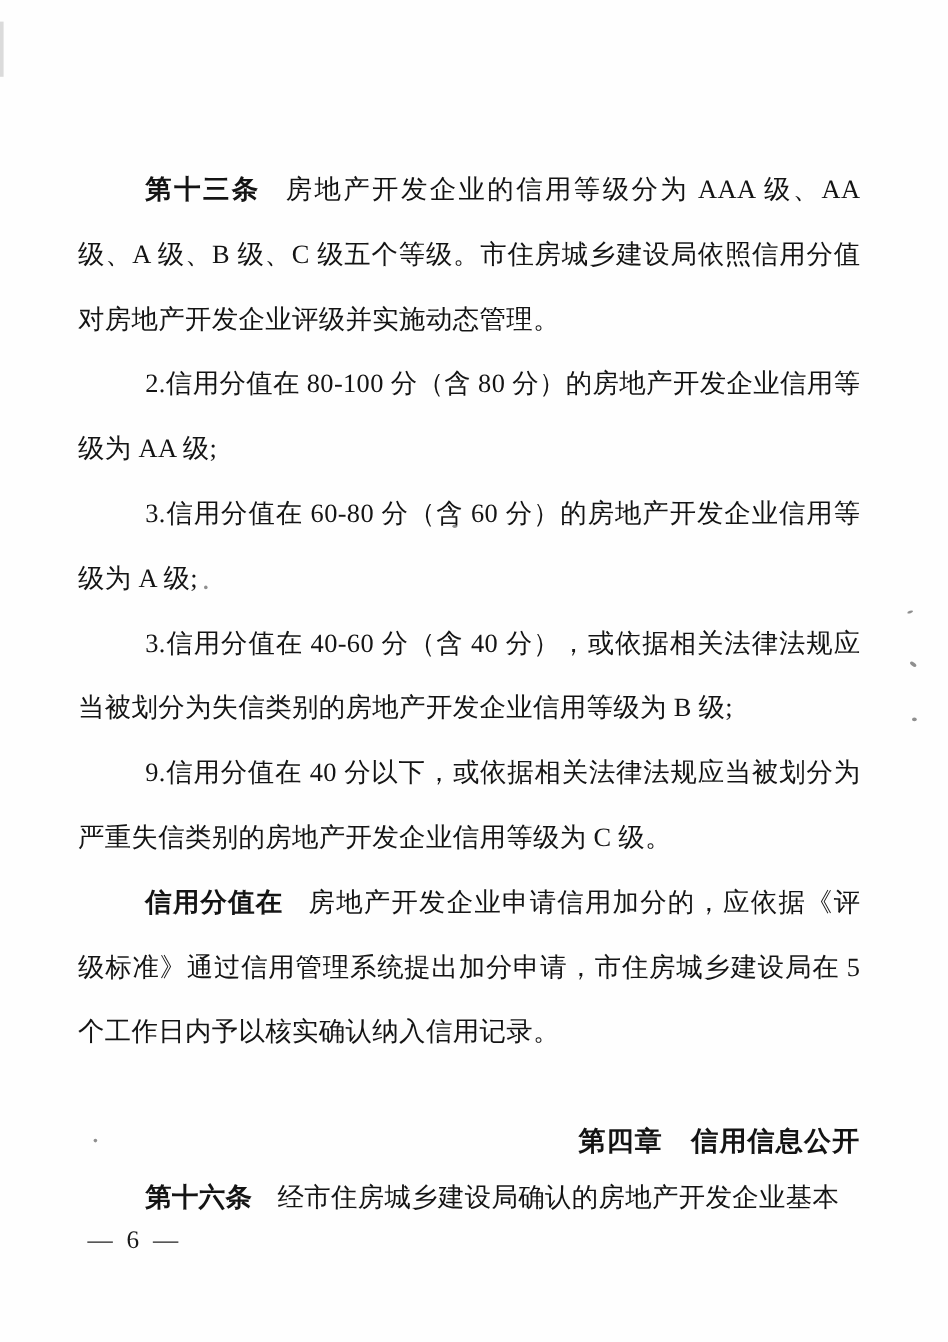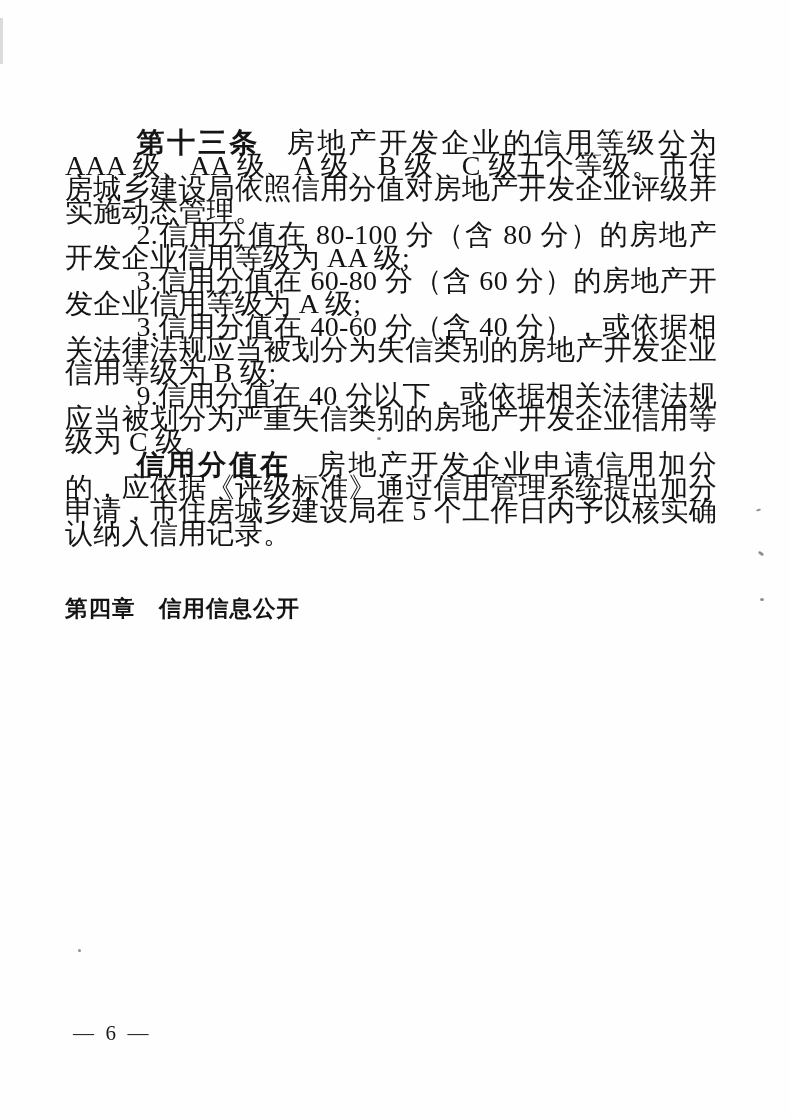--- a/index.html
+++ b/index.html
@@ -18,37 +18,37 @@
     color: #141414;
   }
   .content {
     position: absolute;
     left: 65px;
     top: 131px;
     width: 652px;
   }
   .para {
     margin: 0;
-    font-size: 28px;
-    line-height: 23px;
+    font-size: 22px;
+    line-height: 54px;
     text-align: justify;
     text-indent: 2.55em;
     letter-spacing: 0.3px;
   }
   .lead {
     font-weight: bold;
     margin-right: 0.95em;
   }
   .chapter-heading {
     margin: 45px 0 0 0;
     font-size: 22.5px;
     line-height: 38.8px;
     font-weight: bold;
     font-family: Liberation Serif, serif;
-    text-align: left;
+    text-align: right;
     text-indent: 0;
     letter-spacing: 1px;
   }
   .footer {
     position: absolute;
     left: 73px;
     top: 1021px;
     font-size: 21px;
     line-height: 24px;
     letter-spacing: 0.5px;
@@ -95,20 +95,21 @@
 
     <p class="para"><span>3.信用分值在 40-60 分（含 40 分），或依据相关法律法规应当被划分为失信类别的房地产开发企业信用等级为 B 级;</span></p>
 
     <p class="para"><span>9.信用分值在 40 分以下，或依据相关法律法规应当被划分为严重失信类别的房地产开发企业信用等级为 C 级。</span></p>
 
     <p class="para"><span class="lead">信用分值在</span><span>房地产开发企业申请信用加分的，应依据《评级标准》通过信用管理系统提出加分申请，市住房城乡建设局在 5 个工作日内予以核实确认纳入信用记录。</span></p>
 
 
     <p class="para chapter-heading">第四章　信用信息公开</p>
 
+    <p class="para"><span class="lead">第十六条</span><span>经市住房城乡建设局确认的房地产开发企业基本</span></p>
 
   </div>
 
   <div class="footer"><span>—</span><span class="pagenum">6</span><span>—</span></div>
 
   <div class="artifact a1"></div>
   <div class="artifact a2"></div>
   <div class="artifact a3"></div>
   <div class="artifact a4"></div>
   <div class="artifact a5"></div>

